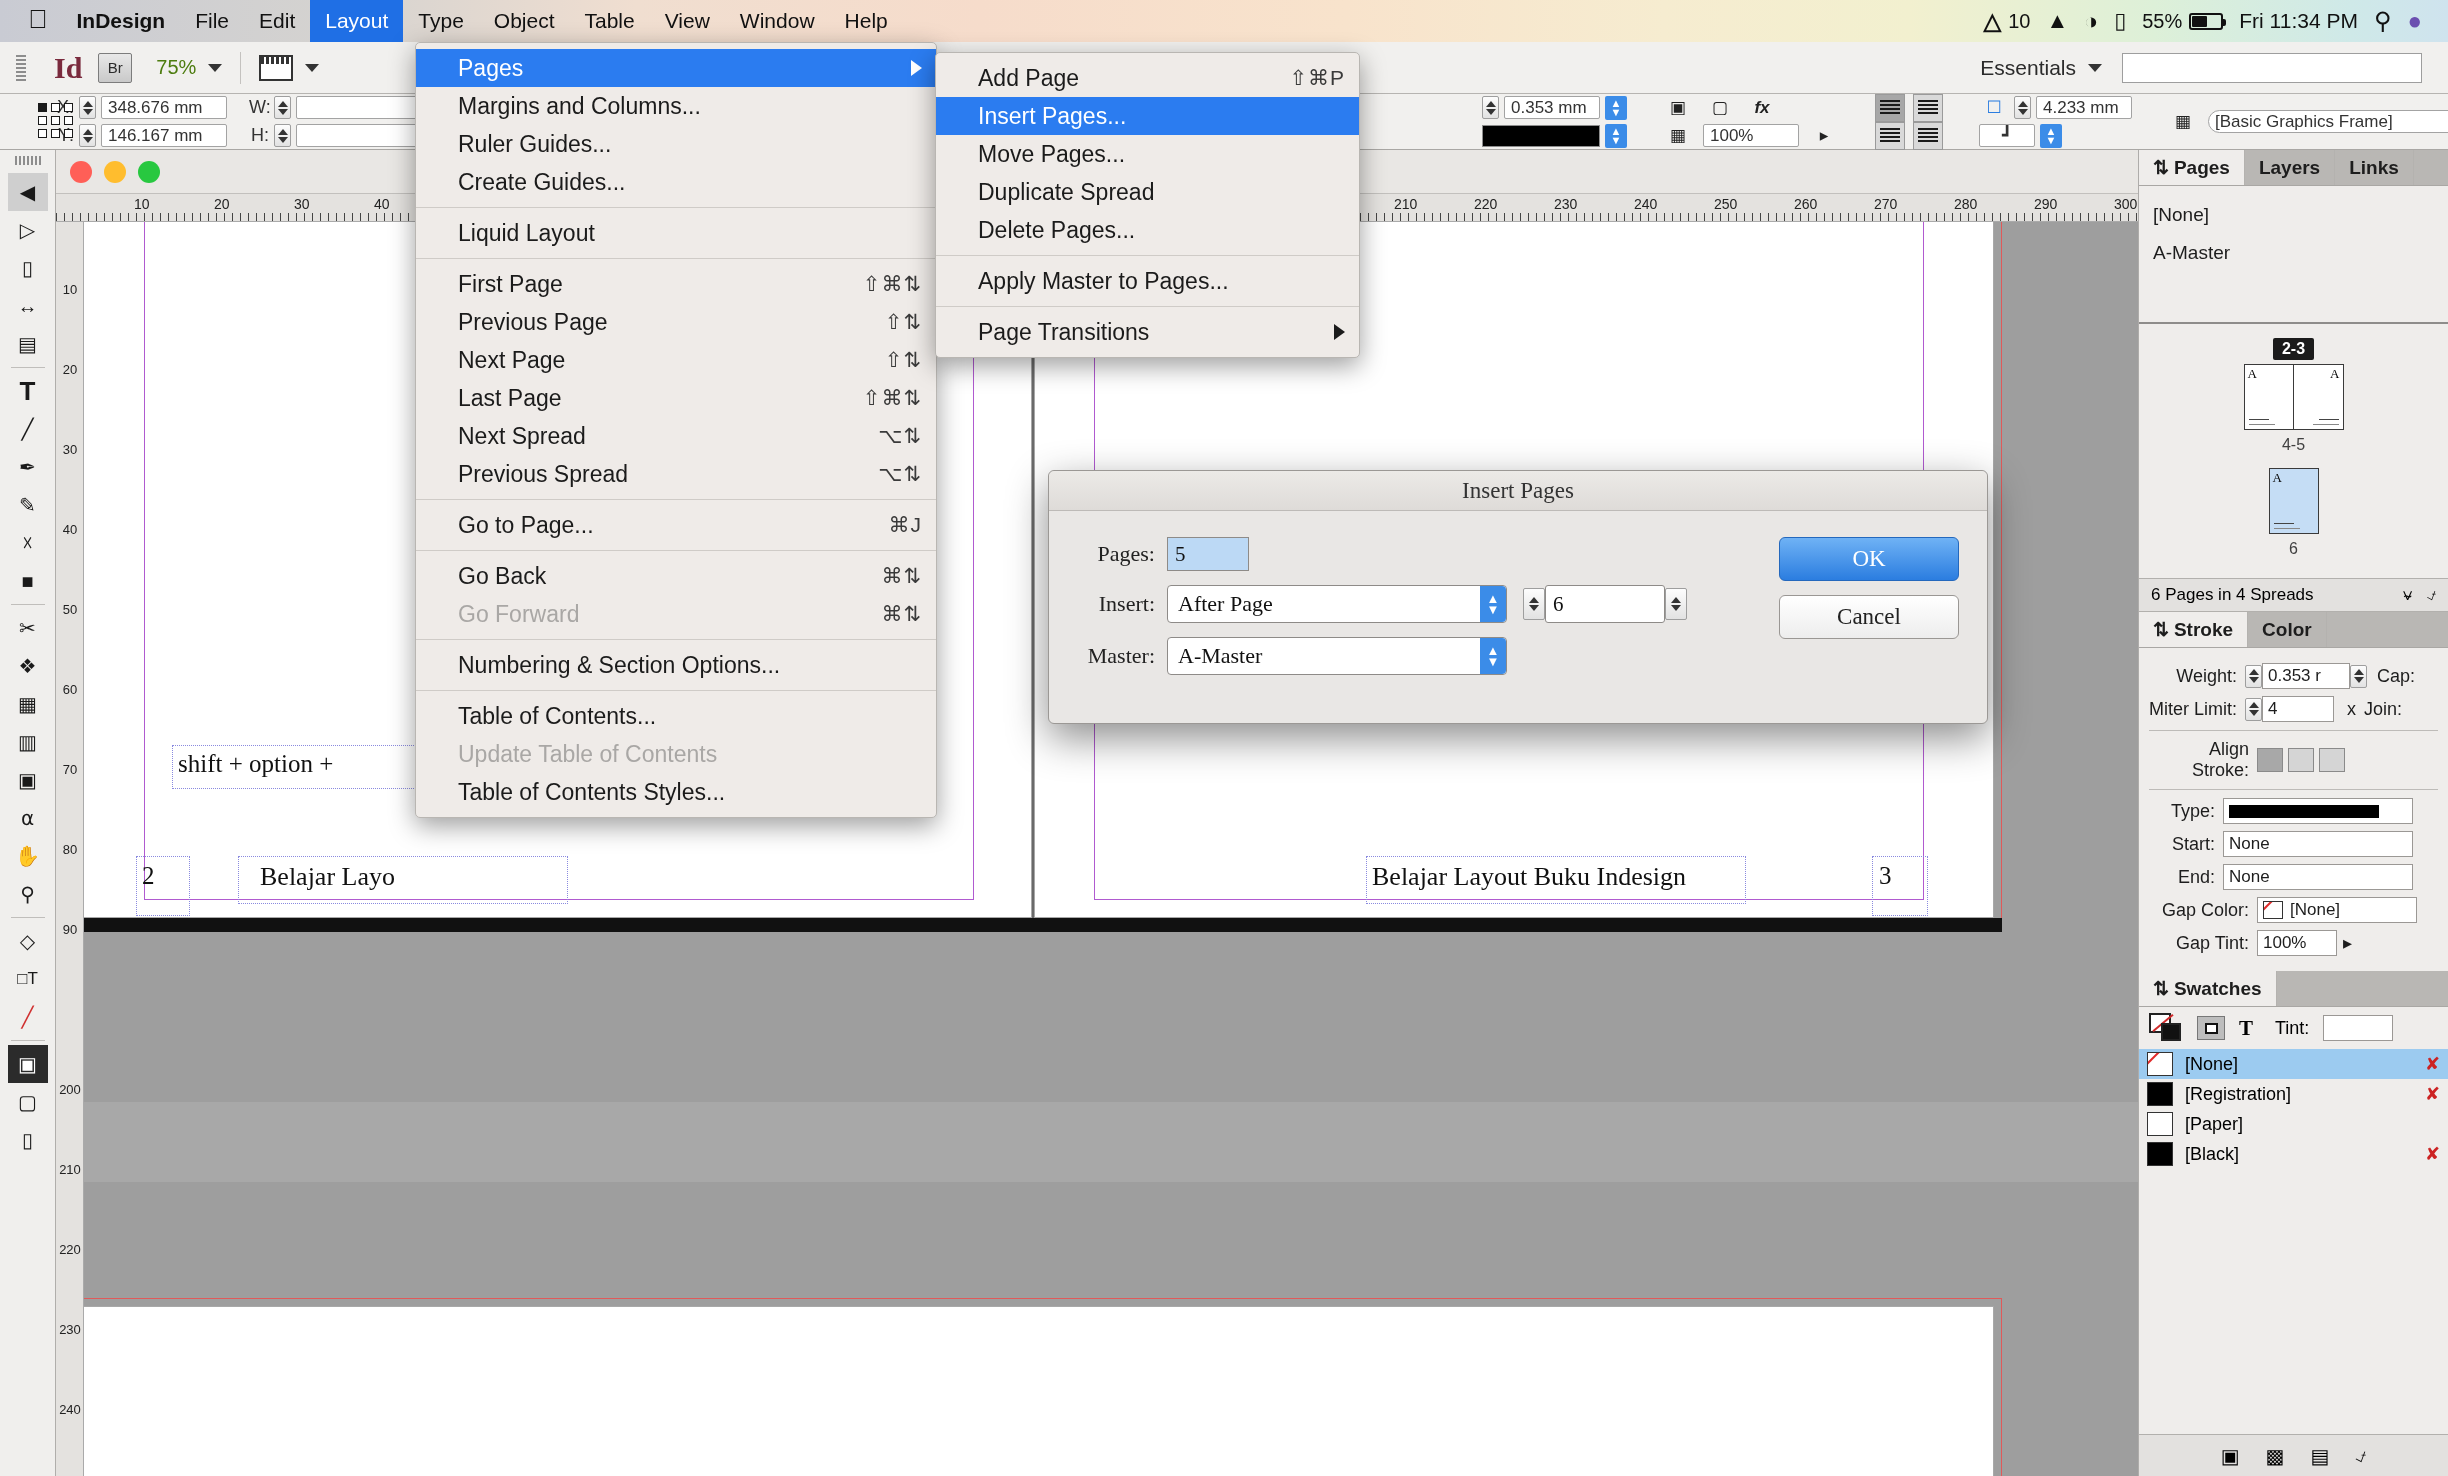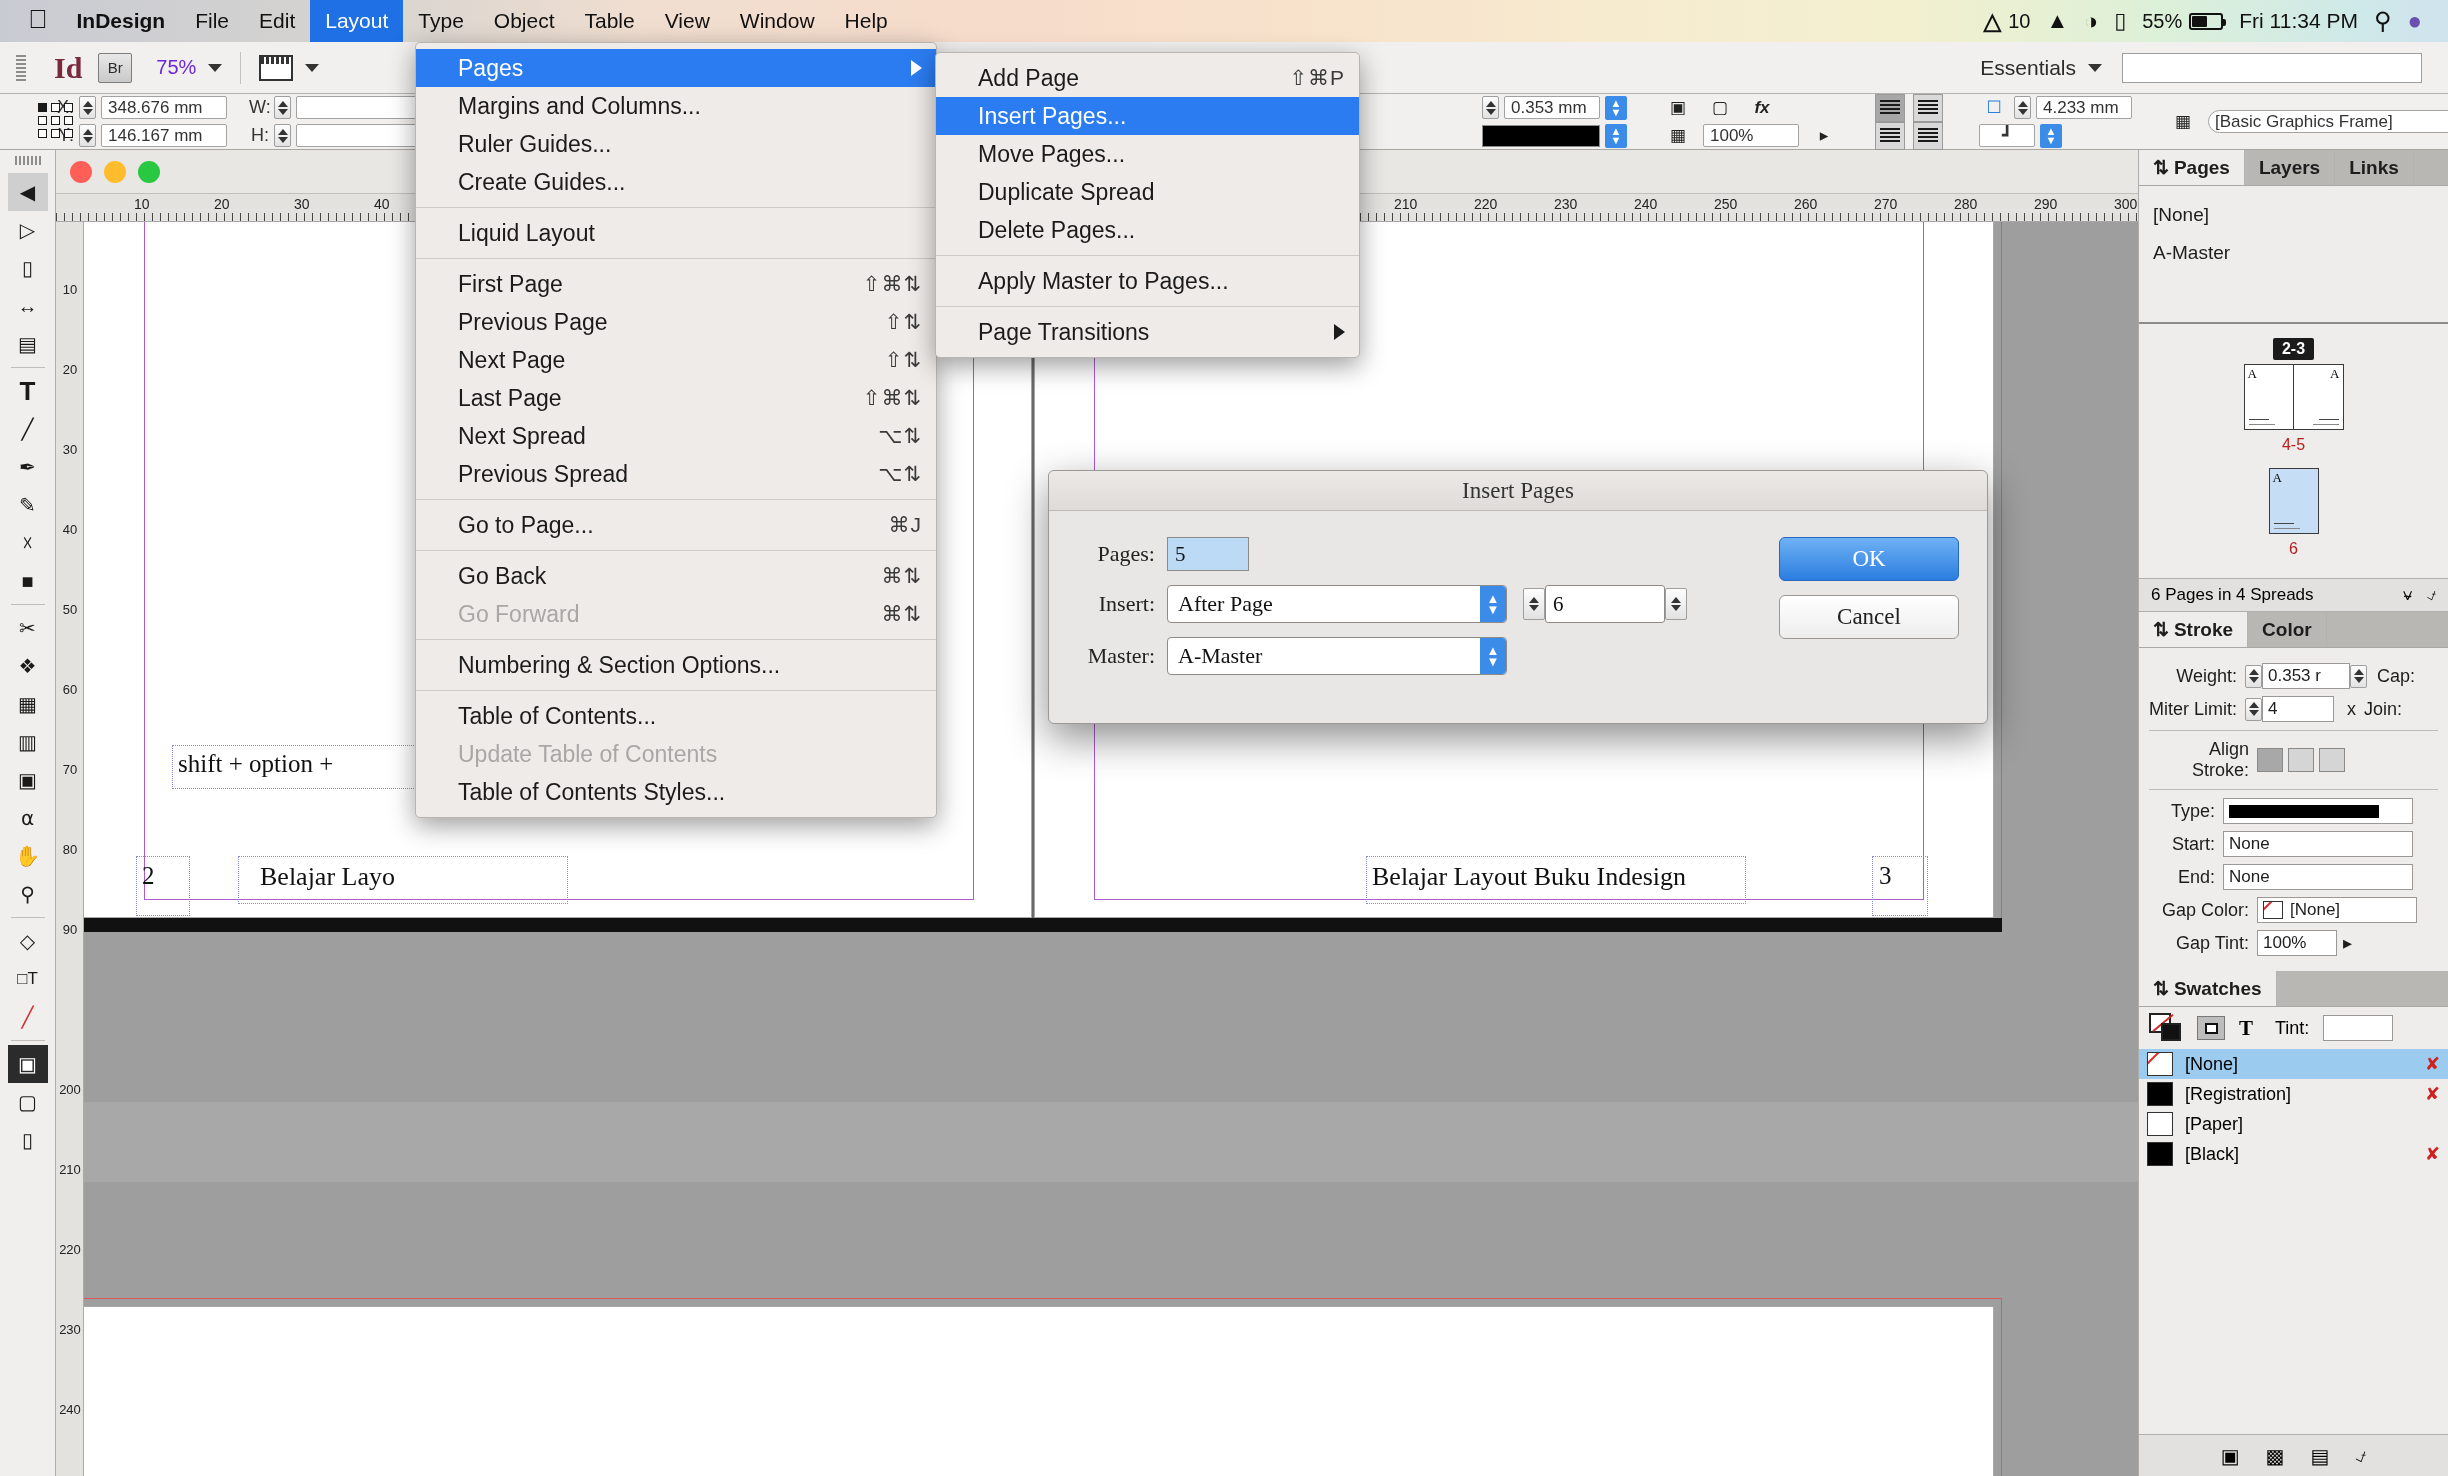--- a/index.html
+++ b/index.html
@@ -31,21 +31,21 @@
   .ctrlbar {
     position:absolute; left:0; top:42px; width:2448px; height:52px;
     background:#f1f0ee; border-bottom:1px solid #b6b4b1;
     display:flex; align-items:center; font-size:19px; color:#2b2b2b;
   }
   .grip { width:10px; height:26px; margin:0 12px 0 16px;
     background:repeating-linear-gradient(#8d8d8d 0 2px,transparent 2px 4px); }
   .idlogo { color:#7a2a3d; font-weight:bold; font-size:30px; padding:0 16px; font-family:"Liberation Serif",serif;}
   .brbtn { width:34px;height:30px;border:1px solid #7c7c7c;background:linear-gradient(#e8e8e8,#c9c9c9);
     font-size:15px; display:flex;align-items:center;justify-content:center;border-radius:2px;margin-right:24px;}
-  .zoomv { font-size:20px; color:#6d28d9; }
+  .zoomv { font-size:20px; color:#4d7c0f; }
   .caret { width:0;height:0;border-left:7px solid transparent;border-right:7px solid transparent;border-top:8px solid #333; margin-left:12px;}
   .vsep { width:1px;height:32px;background:#c4c2bf;margin:0 18px; }
   .viewicon{width:34px;height:26px;border:2px solid #333;background:#fff;position:relative;}
   .viewicon:before{content:"";position:absolute;left:0;top:0;right:0;height:7px;
     background:repeating-linear-gradient(90deg,#333 0 3px,#fff 3px 5px);}
 
   .ctrlbar2 {
     position:absolute;left:0;top:94px;width:2448px;height:56px;
     background:#f1f0ee;border-bottom:1px solid #a9a7a4;
     display:flex;align-items:center;font-size:19px;
@@ -140,21 +140,21 @@
   
   .rpanel{position:absolute;right:0;top:150px;width:310px;bottom:0;background:#efedeb;border-left:1px solid #aeacaa;}
   .ptabs{display:flex;height:36px;background:#d6d4d1;border-bottom:1px solid #a9a7a4;align-items:stretch;}
   .ptab{padding:0 14px;display:flex;align-items:center;font-size:19px;color:#1d1d1d;font-weight:bold;
     border-right:1px solid #b4b2af;background:#b9b7b4;}
   .ptab.act{background:#efedeb;}
   .pbody{padding:10px 14px;font-size:19px;color:#1d1d1d;}
   .masterrow{padding:8px 0;}
   .pgsplit{border-top:2px solid #8e8c8a;margin-top:6px;}
   .spread{display:flex;flex-direction:column;align-items:center;margin-top:14px;}
-  .spreadlbl{font-size:16px;color:#b91c1c;margin-top:6px;}
+  .spreadlbl{font-size:16px;color:#404040;margin-top:6px;}
   .pgbadge{background:#1b1b1b;color:#fff;font-size:16px;font-weight:bold;padding:2px 9px;border-radius:2px;}
   .thumb{width:50px;height:66px;background:#fff;border:1.5px solid #3a3a3a;position:relative;font-size:13px;}
   .thumb.sel{background:#c5ddf5;}
   .thumb span{position:absolute;top:1px;font-size:13px;font-family:"Liberation Serif",serif;}
   .thumbline{position:absolute;bottom:9px;left:4px;width:20px;height:1.5px;background:#444;}
   .thumbline2{position:absolute;bottom:4px;left:4px;width:26px;height:1px;background:#888;}
   .pfooter{display:flex;align-items:center;justify-content:space-between;font-size:17px;
     padding:6px 12px;background:#e3e1df;border-top:1px solid #b2b0ad;border-bottom:1px solid #b2b0ad;}
   .srow{display:flex;align-items:center;margin:7px 0;font-size:18px;color:#1d1d1d;}
   .slabel{text-align:right;margin-right:8px;}

